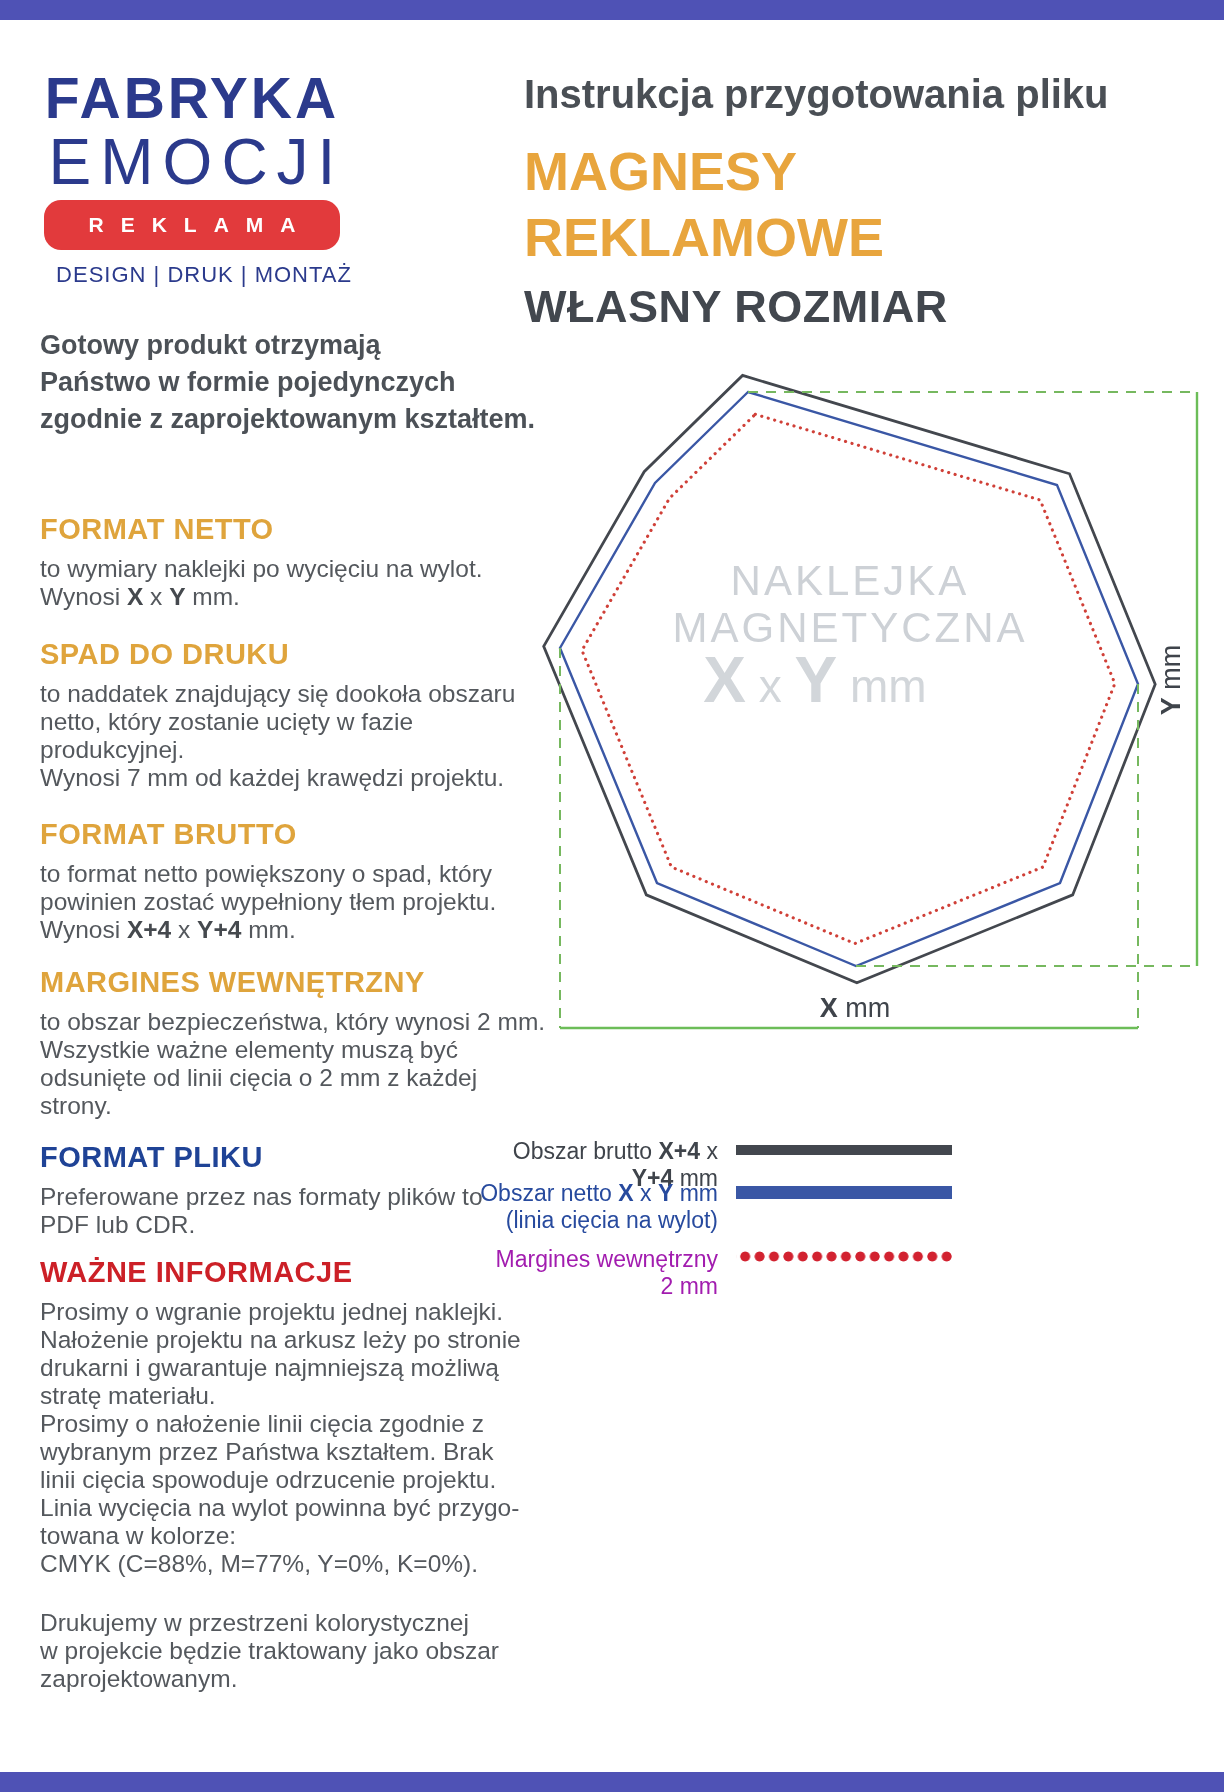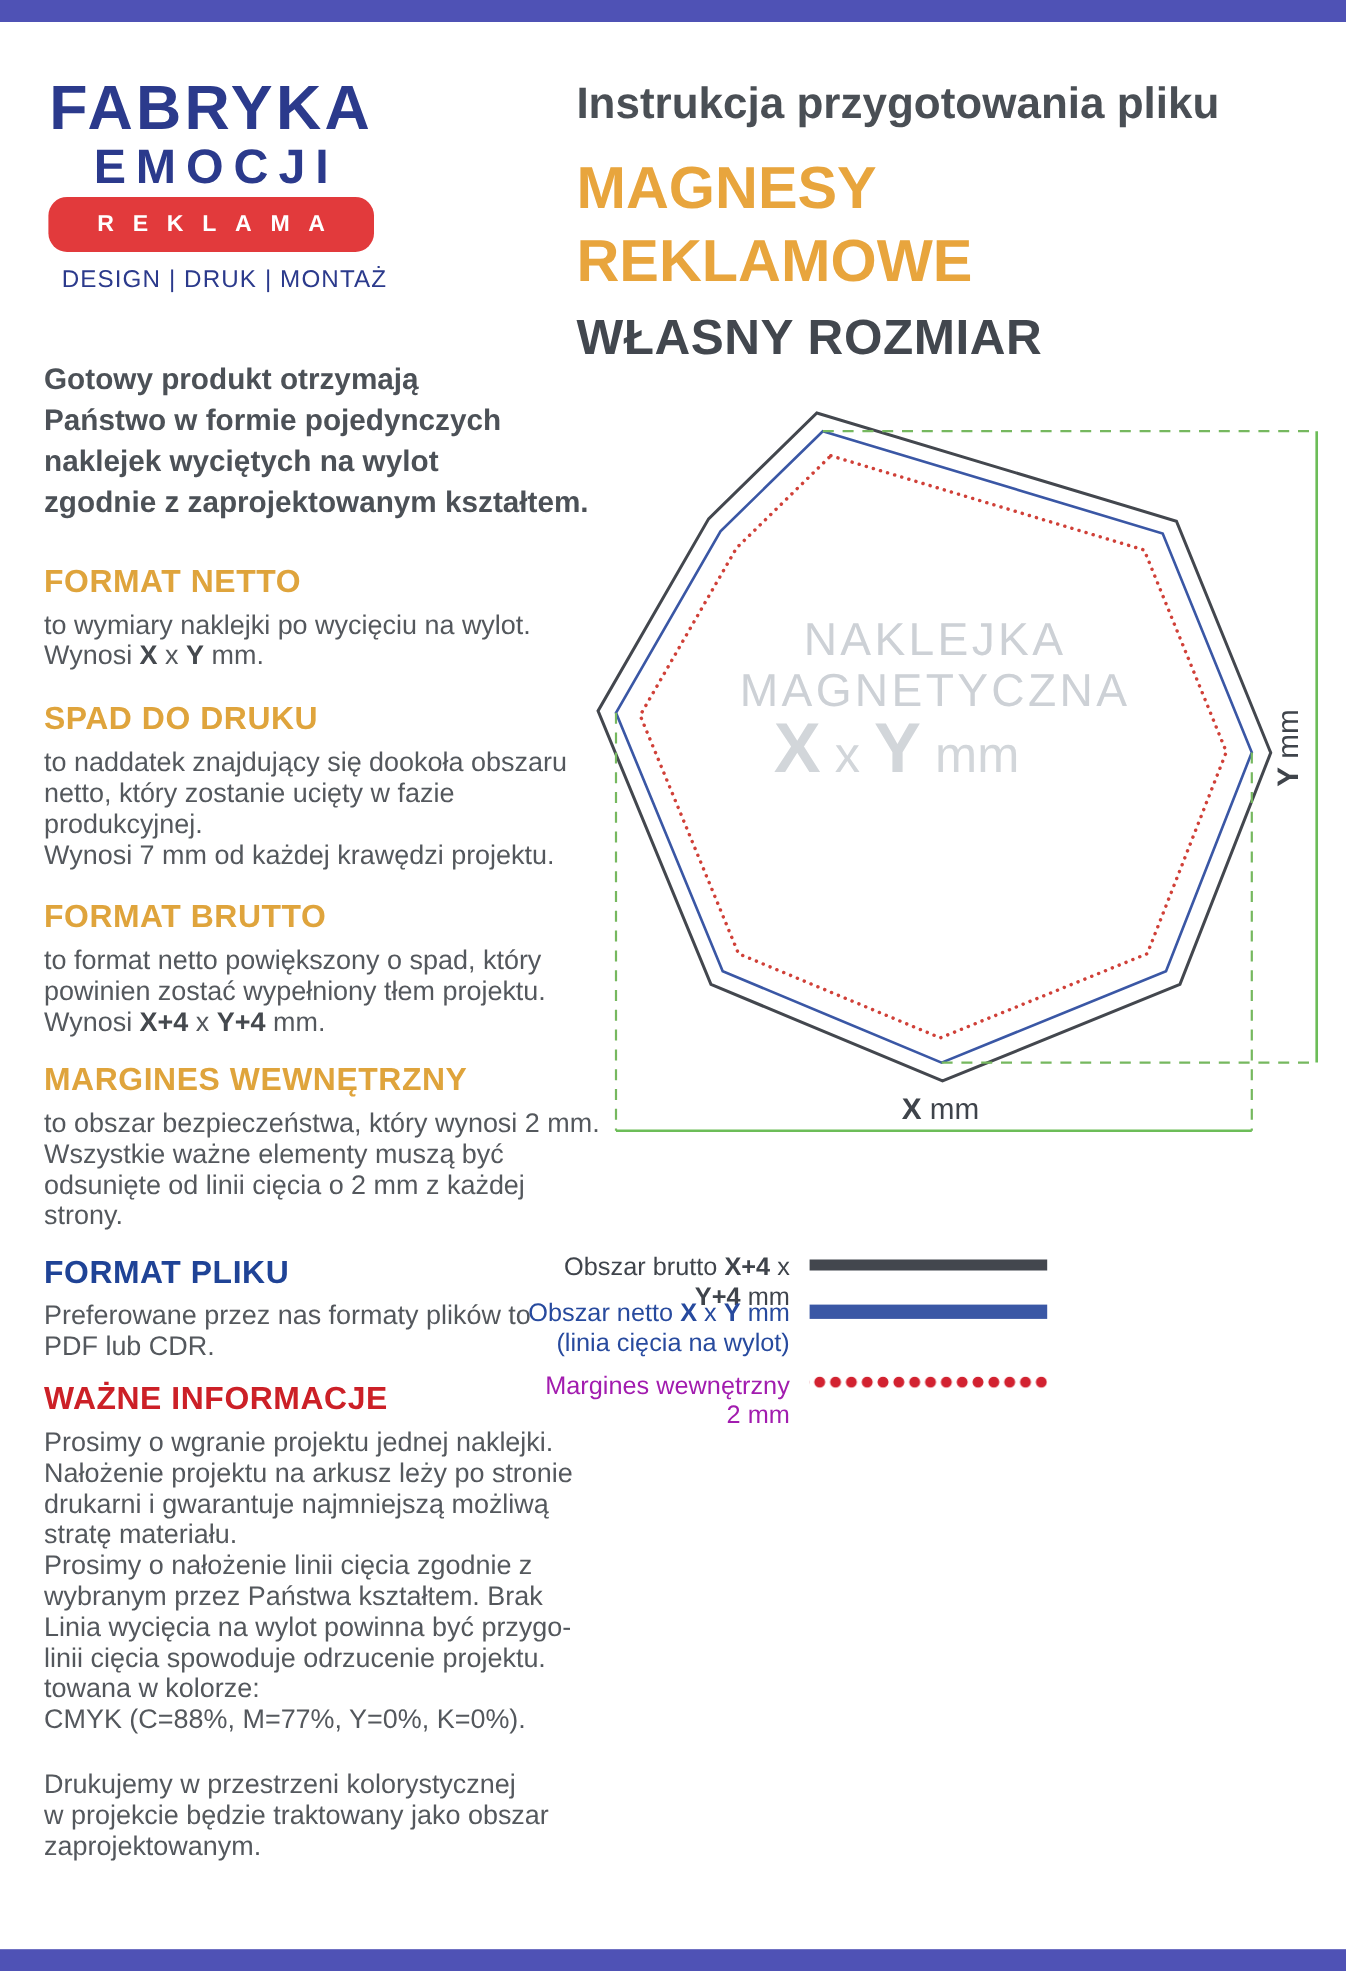--- a/index.html
+++ b/index.html
@@ -4,21 +4,21 @@
 <style>
   html,body{margin:0;padding:0;background:#ffffff;}
   .page{position:relative;width:1224px;height:1792px;background:#ffffff;overflow:hidden;
         font-family:"Liberation Sans","DejaVu Sans",sans-serif;color:#54585d;padding-left:25px;}
   .bar{position:absolute;left:0;width:1224px;height:20px;background:#4f52b5;}
   #top-bar{top:0;} #bottom-bar{top:1772px;}
 
   
   .logo{position:absolute;left:44px;top:70px;width:296px;display:flex;flex-direction:column;align-items:center;}
   .logo-line1{font-size:57px;font-weight:bold;letter-spacing:3px;color:#2b3a8c;line-height:1.0;}
-  .logo-line2{font-size:44px;font-weight:700;letter-spacing:9px;color:#2b3a8c;line-height:1.05;margin-top:2px;margin-right:-9px;}
+  .logo-line2{font-size:64px;font-weight:400;letter-spacing:9px;color:#2b3a8c;line-height:1.05;margin-top:2px;margin-right:-9px;}
   .logo-badge{margin-top:4px;width:296px;height:50px;background:#e23a3c;border-radius:17px;
               display:flex;align-items:center;justify-content:center;
               color:#ffffff;font-size:21px;font-weight:bold;letter-spacing:17px;text-indent:17px;}
   .logo-tagline{margin-top:12px;font-size:22px;color:#2b3a8c;letter-spacing:1px;white-space:nowrap;margin-left:24px;}
 
   
   .header{position:absolute;left:524px;top:72px;width:660px;}
   .header-title{font-size:40px;font-weight:bold;color:#4a4f55;white-space:nowrap;}
   .product{font-size:54px;font-weight:bold;color:#e8a53d;line-height:1.22;margin-top:22px;}
   .variant{font-size:45px;font-weight:bold;color:#42474e;margin-top:10px;letter-spacing:0.5px;}
@@ -78,21 +78,20 @@
     <div class="product">
       <div>MAGNESY</div>
       <div>REKLAMOWE</div>
     </div>
     <div class="variant">WŁASNY ROZMIAR</div>
   </div>
 
   <div class="intro">
       <div>Gotowy produkt otrzymają</div>
       <div>Państwo w formie pojedynczych</div>
-      <div>naklejek wyciętych na wylot</div>
       <div>zgodnie z zaprojektowanym kształtem.</div>
     </div>
 
   <div class="section sec-gold" id="sec-format-netto">
     <div class="section-heading">FORMAT NETTO</div>
     <div class="section-body">
         <div>to wymiary naklejki po wycięciu na wylot.</div>
         <div>Wynosi <b>X</b> x <b>Y</b> mm.</div>
       </div>
   </div>
@@ -131,22 +130,22 @@
   </div>
   <div class="section sec-red" id="sec-wazne-informacje">
     <div class="section-heading">WAŻNE INFORMACJE</div>
     <div class="section-body">
         <div>Prosimy o wgranie projektu jednej naklejki.</div>
         <div>Nałożenie projektu na arkusz leży po stronie</div>
         <div>drukarni i gwarantuje najmniejszą możliwą</div>
         <div>stratę materiału.</div>
         <div>Prosimy o nałożenie linii cięcia zgodnie z</div>
         <div>wybranym przez Państwa kształtem. Brak</div>
+        <div>linii cięcia spowoduje odrzucenie projektu.</div>
         <div>Linia wycięcia na wylot powinna być przygo-</div>
-        <div>linii cięcia spowoduje odrzucenie projektu.</div>
         <div>towana w kolorze:</div>
         <div>CMYK (C=88%, M=77%, Y=0%, K=0%).</div>
         <div class="gap"></div>
         <div>Drukujemy w przestrzeni kolorystycznej</div>
         <div>w projekcie będzie traktowany jako obszar</div>
         <div>zaprojektowanym.</div>
       </div>
   </div>
 
   <svg class="diagram" width="744" height="780" viewBox="480 330 744 780" xmlns="http://www.w3.org/2000/svg">

